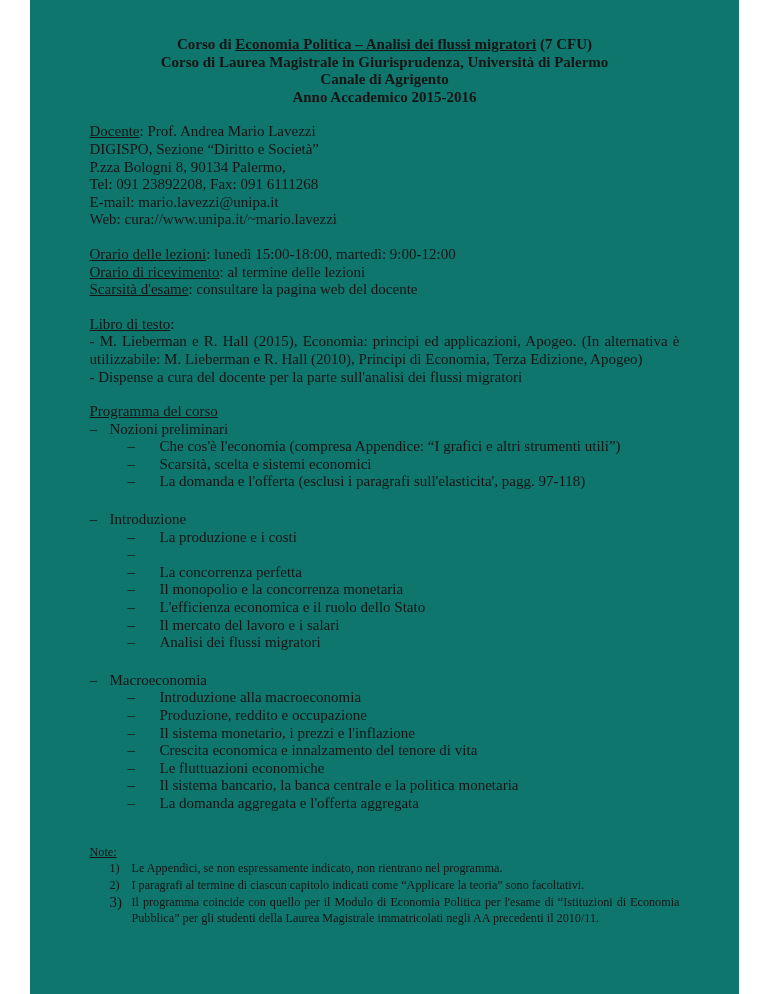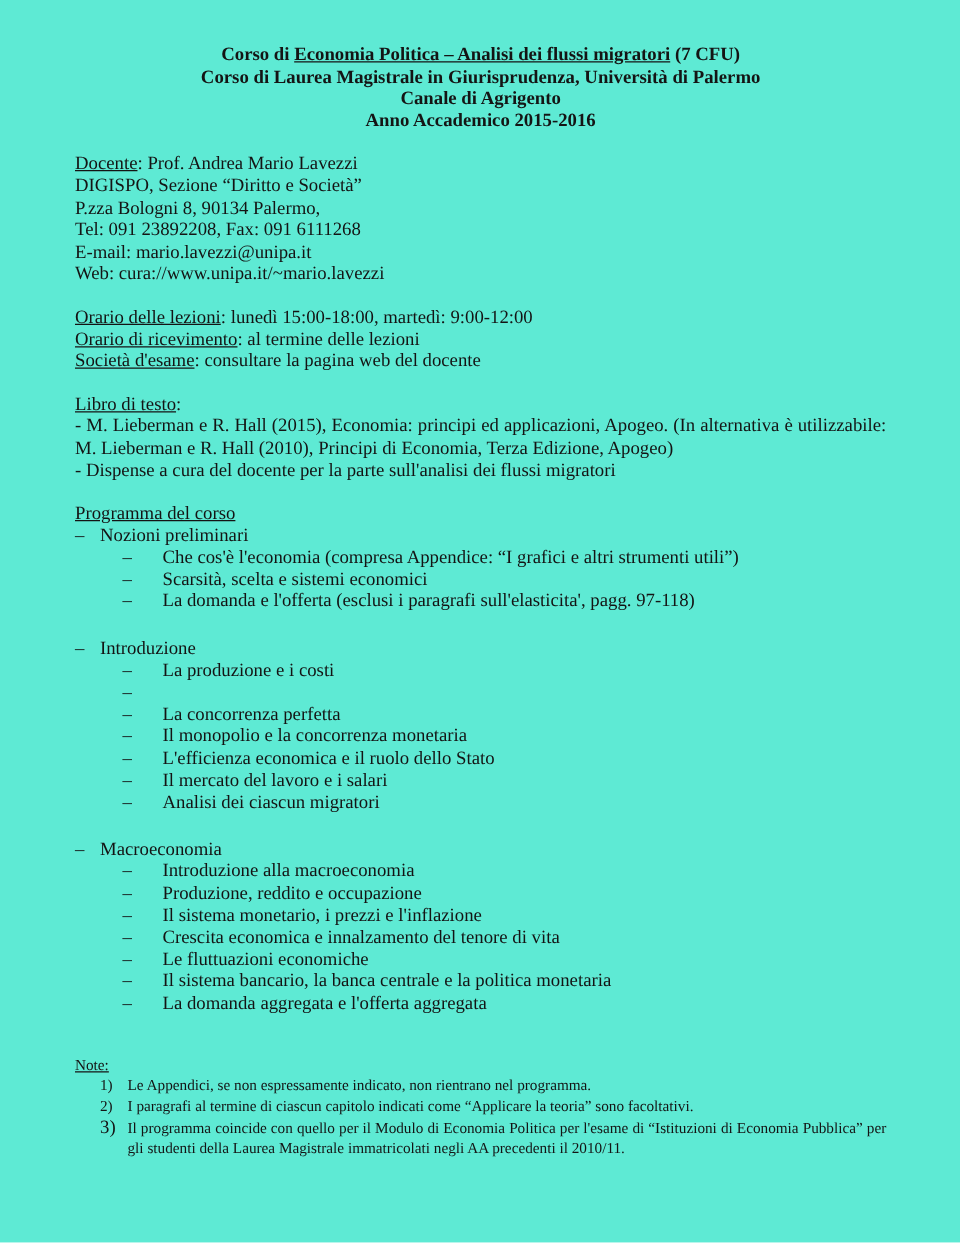--- a/index.html
+++ b/index.html
@@ -1,22 +1,22 @@
 <!DOCTYPE html>
 <html><head>
 <meta charset="utf-8">
 <style>
   * { margin: 0; padding: 0; box-sizing: border-box; }
   html, body { background: #ffffff; }
   .page {
     position: relative;
-    width: 768px;
+    width: 709px;
     height: 994px;
     margin: 0 auto;
-    background: #5eead4;
+    background: #0f766e;
     color: #141414;
     font-family: "Liberation Serif", "DejaVu Serif", serif;
     font-size: 15px;
     line-height: 17.6px;
     padding: 36px 59px 0 60px;
     overflow: hidden;
   }
   .u { text-decoration: underline; }
   .header { text-align: center; font-weight: bold; }
   .block { margin-top: 17px; }
@@ -49,21 +49,21 @@
     <div>DIGISPO, Sezione “Diritto e Società”</div>
     <div>P.zza Bologni 8, 90134 Palermo,</div>
     <div>Tel: 091 23892208, Fax: 091 6111268</div>
     <div>E-mail: mario.lavezzi@unipa.it</div>
     <div>Web: cura://www.unipa.it/~mario.lavezzi</div>
   </div>
 
   <div class="block">
     <div><span class="u">Orario delle lezioni</span><span>: lunedì 15:00-18:00, martedì: 9:00-12:00</span></div>
     <div><span class="u">Orario di ricevimento</span><span>: al termine delle lezioni</span></div>
-    <div><span class="u">Società d'esame</span><span>: consultare la pagina web del docente</span></div>
+    <div><span class="u">Scarsità d'esame</span><span>: consultare la pagina web del docente</span></div>
   </div>
 
   <div class="block">
     <div><span class="u">Libro di testo</span><span>:</span></div>
     <div class="justify">- M. Lieberman e R. Hall (2015), Economia: principi ed applicazioni, Apogeo. (In alternativa è utilizzabile: M. Lieberman e R. Hall (2010), Principi di Economia, Terza Edizione, Apogeo)</div>
     <div>- Dispense a cura del docente per la parte sull'analisi dei flussi migratori</div>
   </div>
 
   <div class="block">
     <div class="u">Programma del corso</div>
@@ -110,21 +110,21 @@
       <div class="row2">
           <span class="dash">–</span>
           <span>L'efficienza economica e il ruolo dello Stato</span>
         </div>
       <div class="row2">
           <span class="dash">–</span>
           <span>Il mercato del lavoro e i salari</span>
         </div>
       <div class="row2">
           <span class="dash">–</span>
-          <span>Analisi dei ciascun migratori</span>
+          <span>Analisi dei flussi migratori</span>
         </div>
     </div>
 
     <div class="section-gap">
       <div class="row1">
           <span class="dash">–</span>
           <span>Macroeconomia</span>
         </div>
       <div class="row2">
           <span class="dash">–</span>

